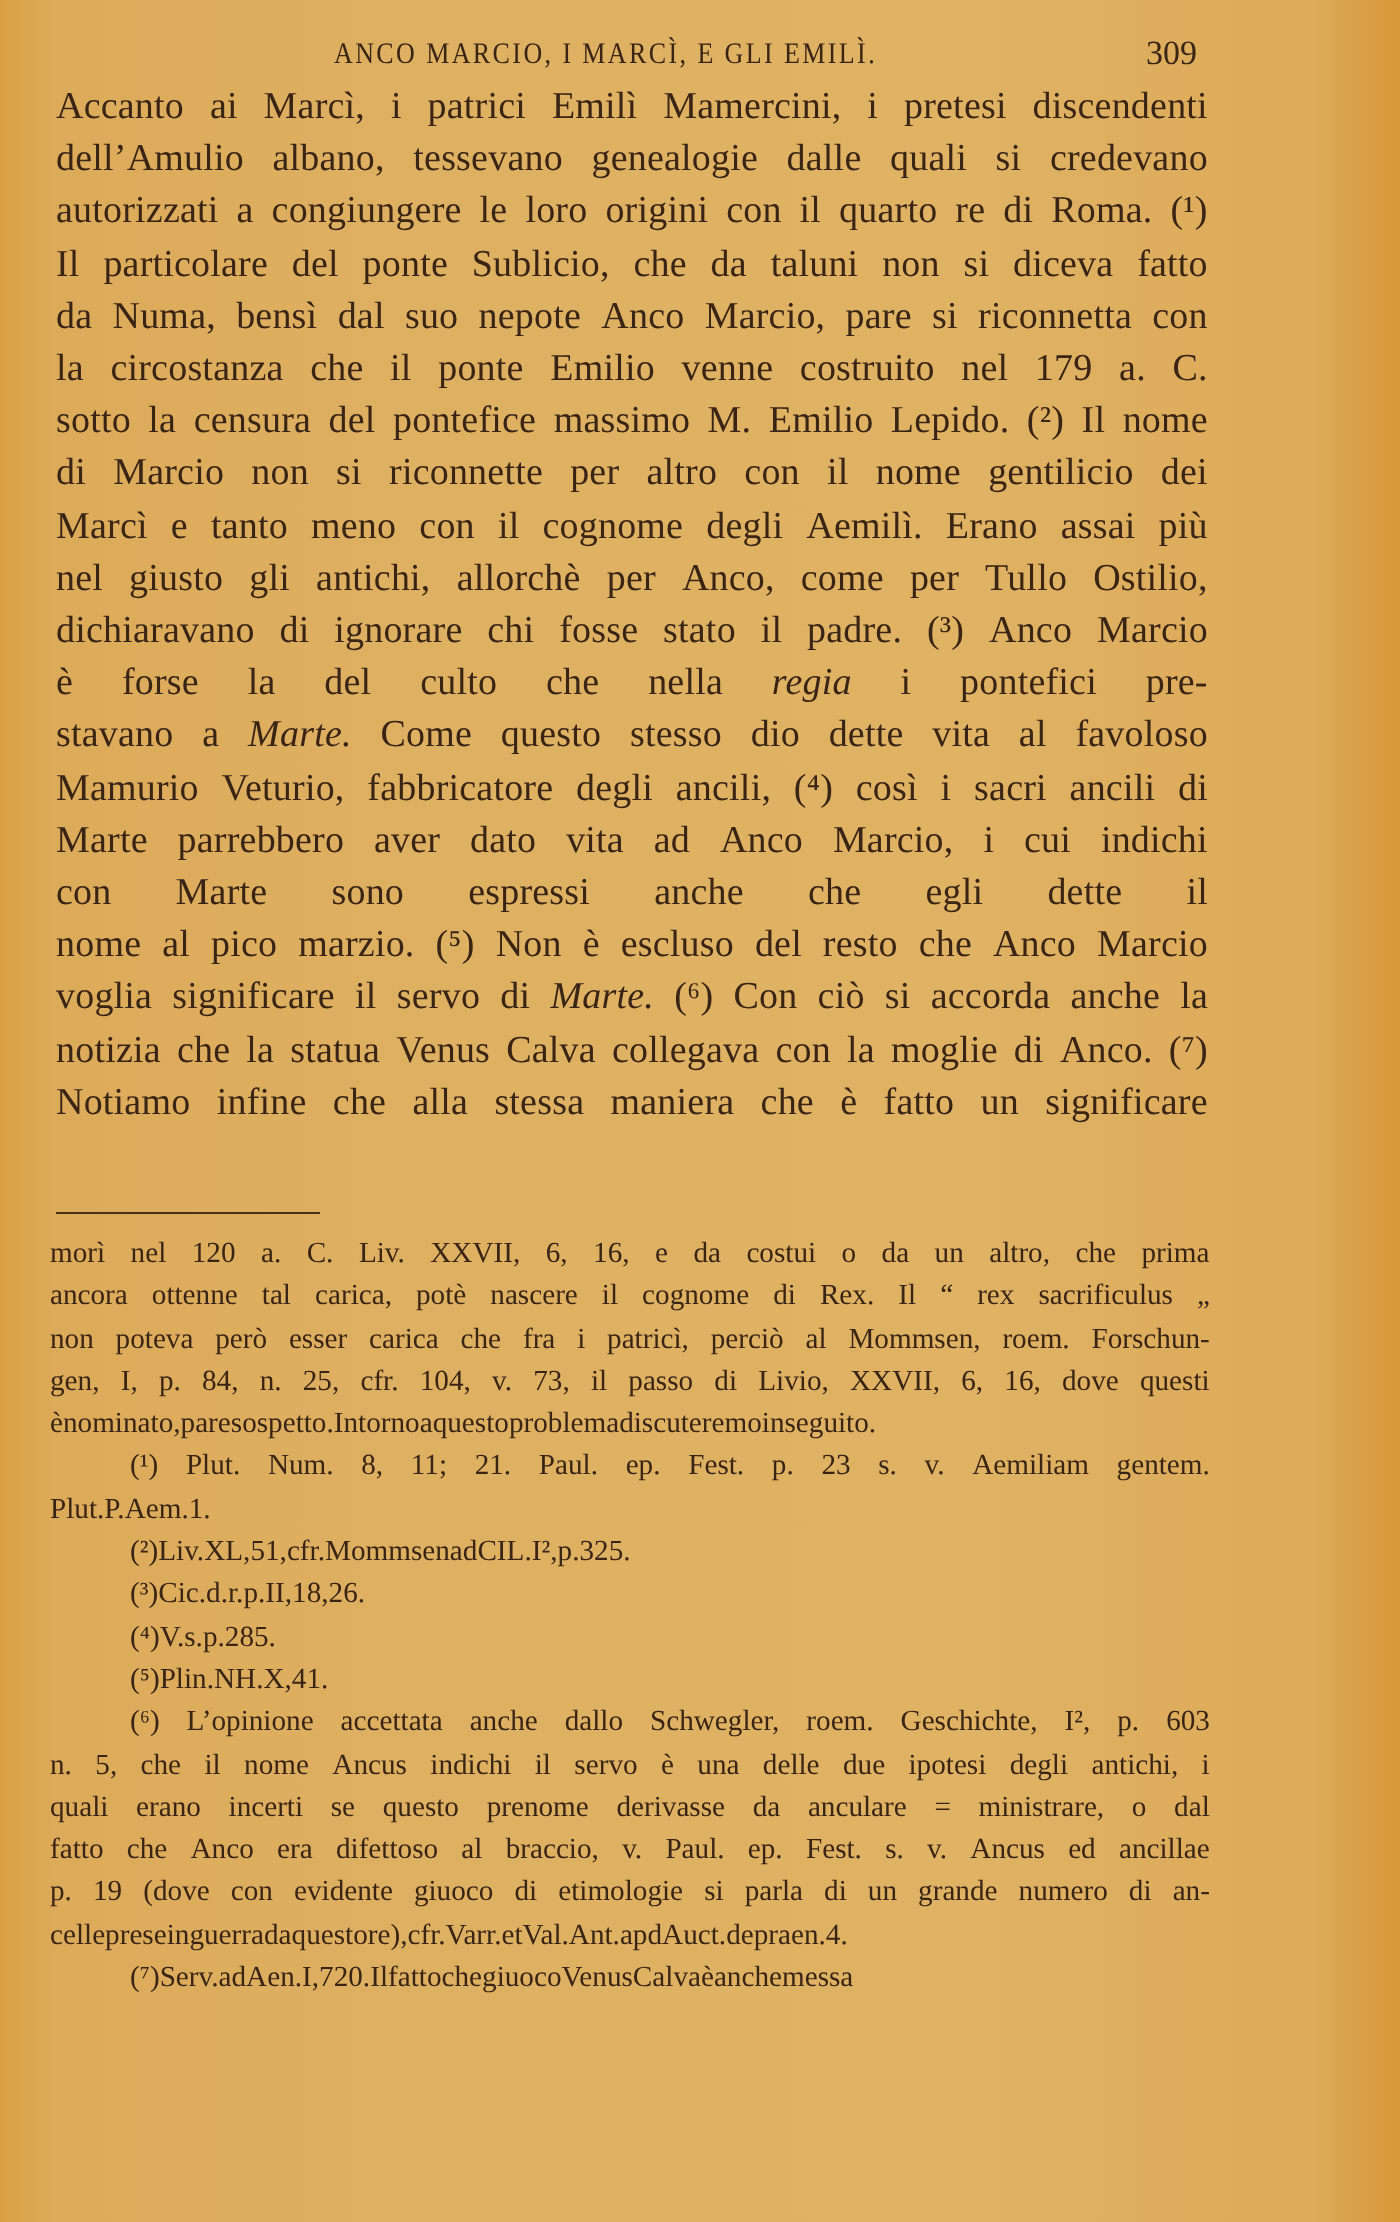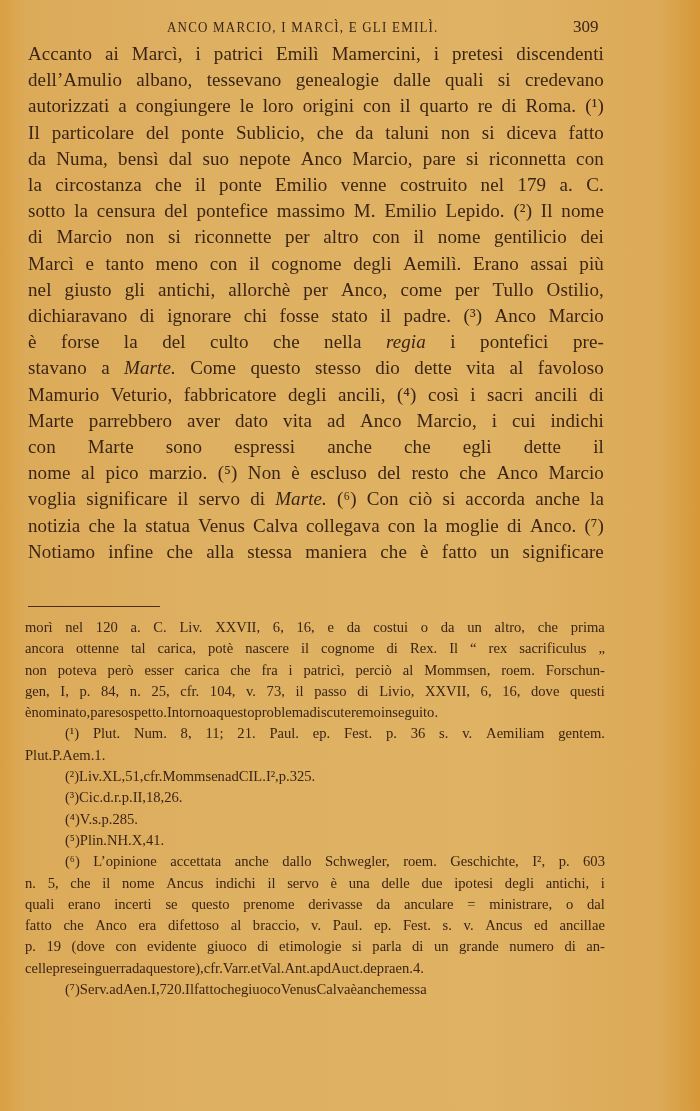--- a/index.html
+++ b/index.html
@@ -417,21 +417,21 @@
         <span class="w">(¹)</span>
         <span class="w">Plut.</span>
         <span class="w">Num.</span>
         <span class="w">8,</span>
         <span class="w">11;</span>
         <span class="w">21.</span>
         <span class="w">Paul.</span>
         <span class="w">ep.</span>
         <span class="w">Fest.</span>
         <span class="w">p.</span>
-        <span class="w">36</span>
+        <span class="w">23</span>
         <span class="w">s.</span>
         <span class="w">v.</span>
         <span class="w">Aemiliam</span>
         <span class="w">gentem.</span>
       </div>
       <div class="note-line last">
         <span class="w">Plut.</span>
         <span class="w">P.</span>
         <span class="w">Aem.</span>
         <span class="w">1.</span>

